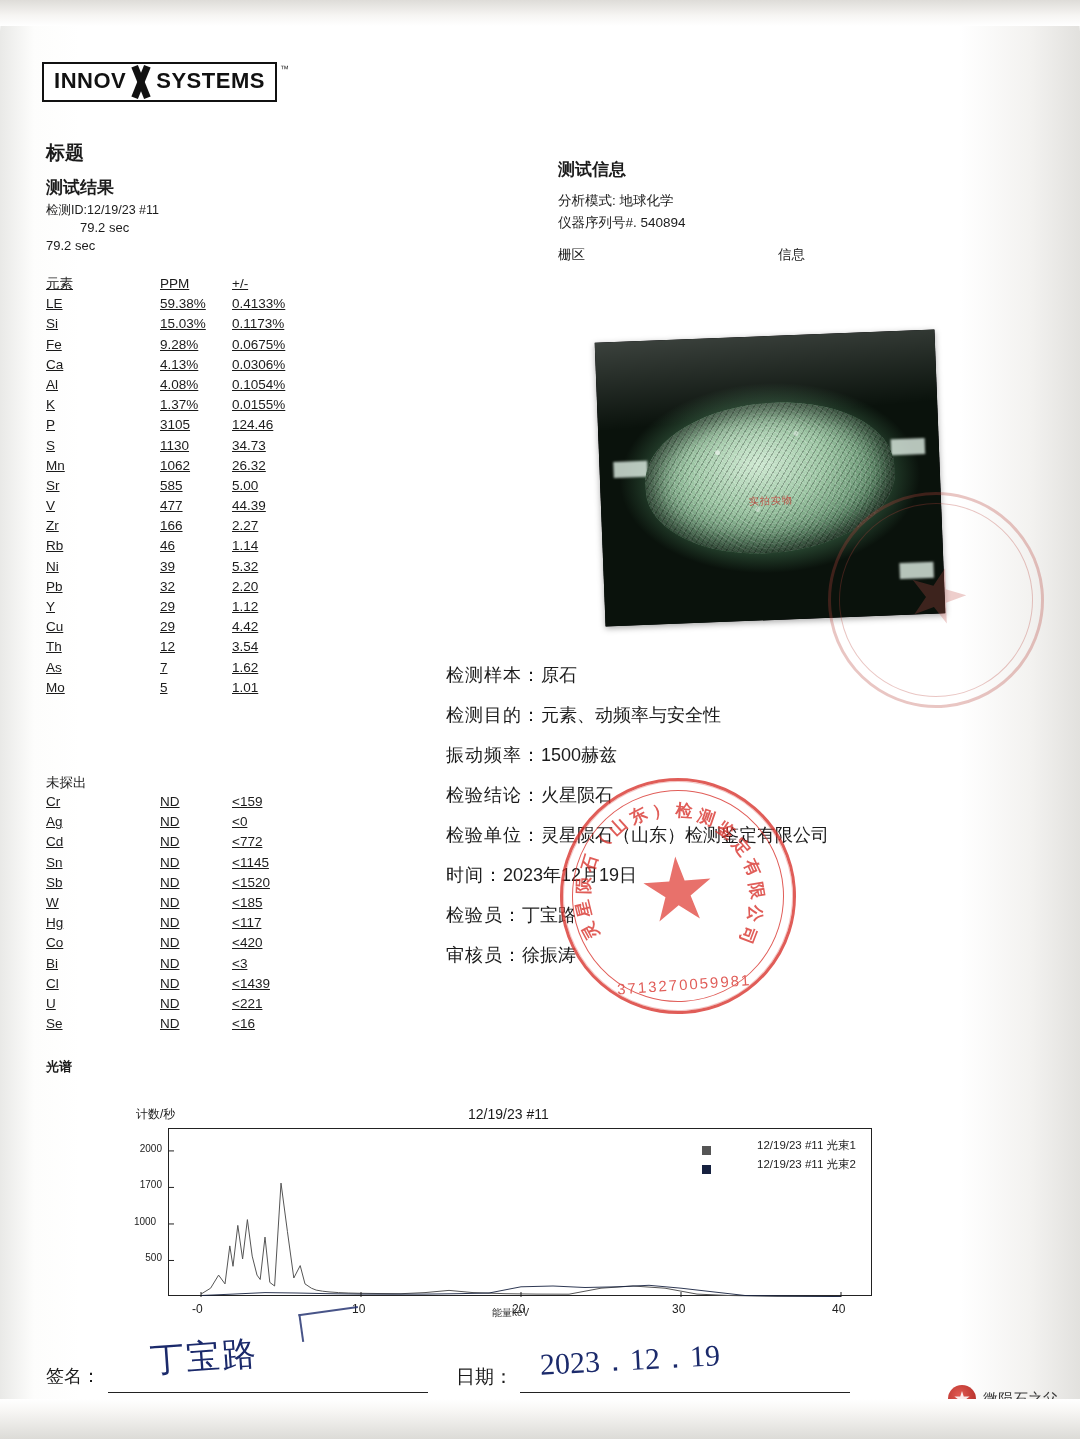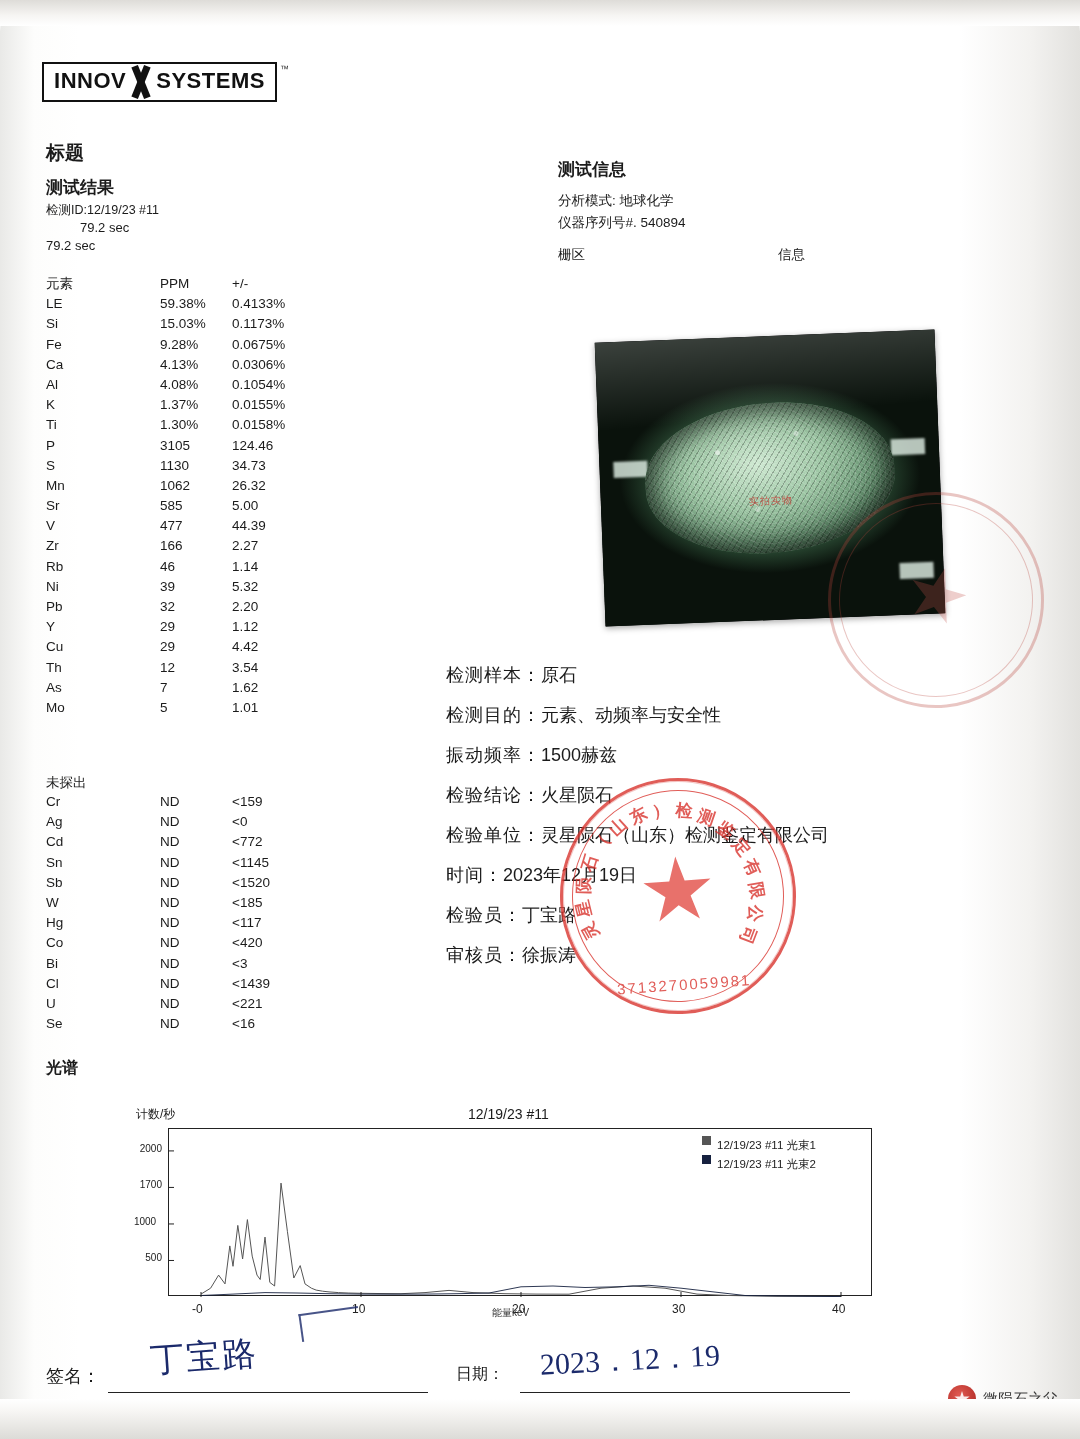--- a/index.html
+++ b/index.html
@@ -60,21 +60,21 @@
   .dur2    { position:absolute; left:46px; top:238px; font-size:13px; }
 
   .h-info  { position:absolute; left:558px; top:158px; font-size:17px; font-weight:bold; }
   .info-mode{ position:absolute; left:558px; top:192px; font-size:13.5px; }
   .info-sn  { position:absolute; left:558px; top:214px; font-size:13.5px; }
   .info-col1{ position:absolute; left:558px; top:246px; font-size:13.5px; }
   .info-col2{ position:absolute; left:778px; top:246px; font-size:13.5px; }
 
   
   .tbl { position:absolute; left:46px; top:274px; width:330px; font-size:13.5px; }
-  .trow { display:flex; height:20.2px; line-height:20.2px; white-space:nowrap; }
+  .trow { display:flex; height:20.2px; line-height:20.2px; white-space:nowrap;text-decoration:underline; }
   .c-el { width:114px; }
   .c-pm { width:72px; }
   .c-pl { width:130px; }
   .thead { font-size:13.5px; }
   .nd-head { position:absolute; left:46px; top:774px; font-size:13.5px; }
   .tbl2 { position:absolute; left:46px; top:792px; width:330px; font-size:13.5px; }
 
   
   .photo-wrap{
     position:absolute; left:600px; top:336px; width:340px; height:284px;
@@ -153,41 +153,41 @@
   }
   .stamp-faint{
     left:828px; top:492px; width:216px; height:216px; opacity:.30;
     transform:rotate(16deg);
     border-color:#b8443c; color:#b8443c;
   }
   .stamp-faint .ring{ position:absolute; inset:8px; border:1.2px solid #b8443c; border-radius:50%; }
   .stamp-faint .star{ background:#c0504a; width:58px; height:58px; }
 
   
-  .h-spec{ position:absolute; left:46px; top:1058px; font-size:16px; font-weight:bold; }
+  .h-spec{ position:absolute; left:46px; top:1058px; font-size:13px; font-weight:bold; }
   .chart{
     position:absolute; left:168px; top:1128px; width:704px; height:168px;
     border-left:1px solid #222; border-bottom:1px solid #222; border-top:1px solid #222; border-right:1px solid #222;
     background:#fff;
   }
   .ylabel{ position:absolute; left:136px; top:1106px; font-size:12px; }
   .chart-title{ position:absolute; left:468px; top:1106px; font-size:14px; }
   .ytick{ position:absolute; font-size:10px; color:#222; text-align:right; width:34px; }
   .xtick{ position:absolute; font-size:12px; color:#222; }
   .xaxis-label{ position:absolute; left:492px; top:1306px; font-size:10px; color:#333; }
   .legend{
     position:absolute; left:702px; top:1136px; font-size:11.5px; line-height:19px;
   }
-  .legend .li{ display:flex; align-items:flex-start; white-space:nowrap; }
+  .legend .li{ display:flex; align-items:flex-end; white-space:nowrap;gap:40px; }
   .sw{ width:9px; height:9px; margin-right:6px; display:inline-block; }
 
   
   .sig-label{ position:absolute; left:46px; top:1364px; font-size:18px; }
   .sig-line{ position:absolute; left:108px; top:1392px; width:320px; border-bottom:1.5px solid #222; }
-  .date-label{ position:absolute; left:456px; top:1364px; font-size:16px; }
+  .date-label{ position:absolute; left:456px; top:1364px; font-size:19px; }
   .date-line{ position:absolute; left:520px; top:1392px; width:330px; border-bottom:1.5px solid #222; }
   .handwrite{
     position:absolute; font-family:"Liberation Serif", serif; color:#1b2a6b;
     font-size:34px; transform:rotate(-4deg); white-space:nowrap;
   }
   .hw-sig{ left:150px; top:1334px; letter-spacing:2px; }
   .hw-date{ left:540px; top:1340px; font-size:30px; transform:rotate(-3deg); }
   .hw-stroke{
     position:absolute; left:420px; top:1398px; width:330px; height:46px;
     border-bottom:2px solid #1b2a6b; border-radius:0 0 60% 0;
@@ -269,25 +269,20 @@
         </div>
         <div class="trow">
           <div class="c-el">Al</div>
           <div class="c-pm">4.08%</div>
           <div class="c-pl">0.1054%</div>
         </div>
         <div class="trow">
           <div class="c-el">K</div>
           <div class="c-pm">1.37%</div>
           <div class="c-pl">0.0155%</div>
-        </div>
-        <div class="trow">
-          <div class="c-el">Ti</div>
-          <div class="c-pm">1.30%</div>
-          <div class="c-pl">0.0158%</div>
         </div>
         <div class="trow">
           <div class="c-el">P</div>
           <div class="c-pm">3105</div>
           <div class="c-pl">124.46</div>
         </div>
         <div class="trow">
           <div class="c-el">S</div>
           <div class="c-pm">1130</div>
           <div class="c-pl">34.73</div>

